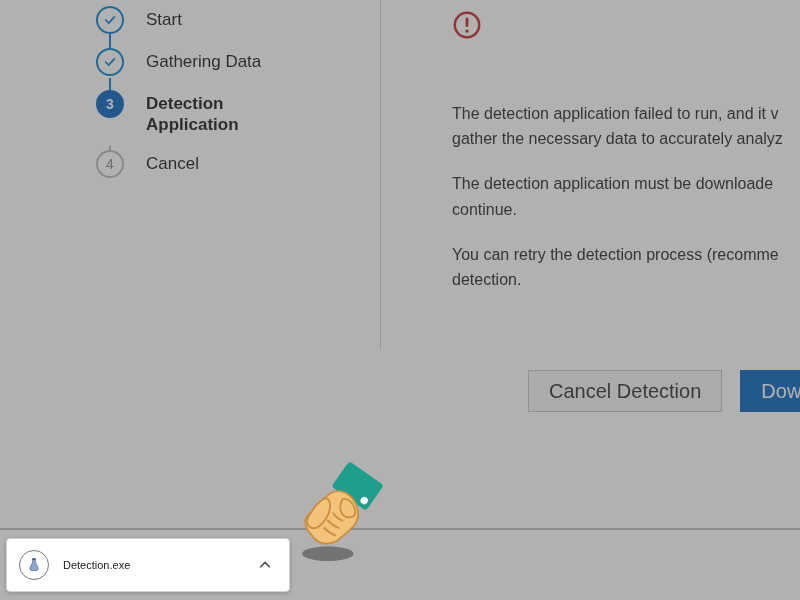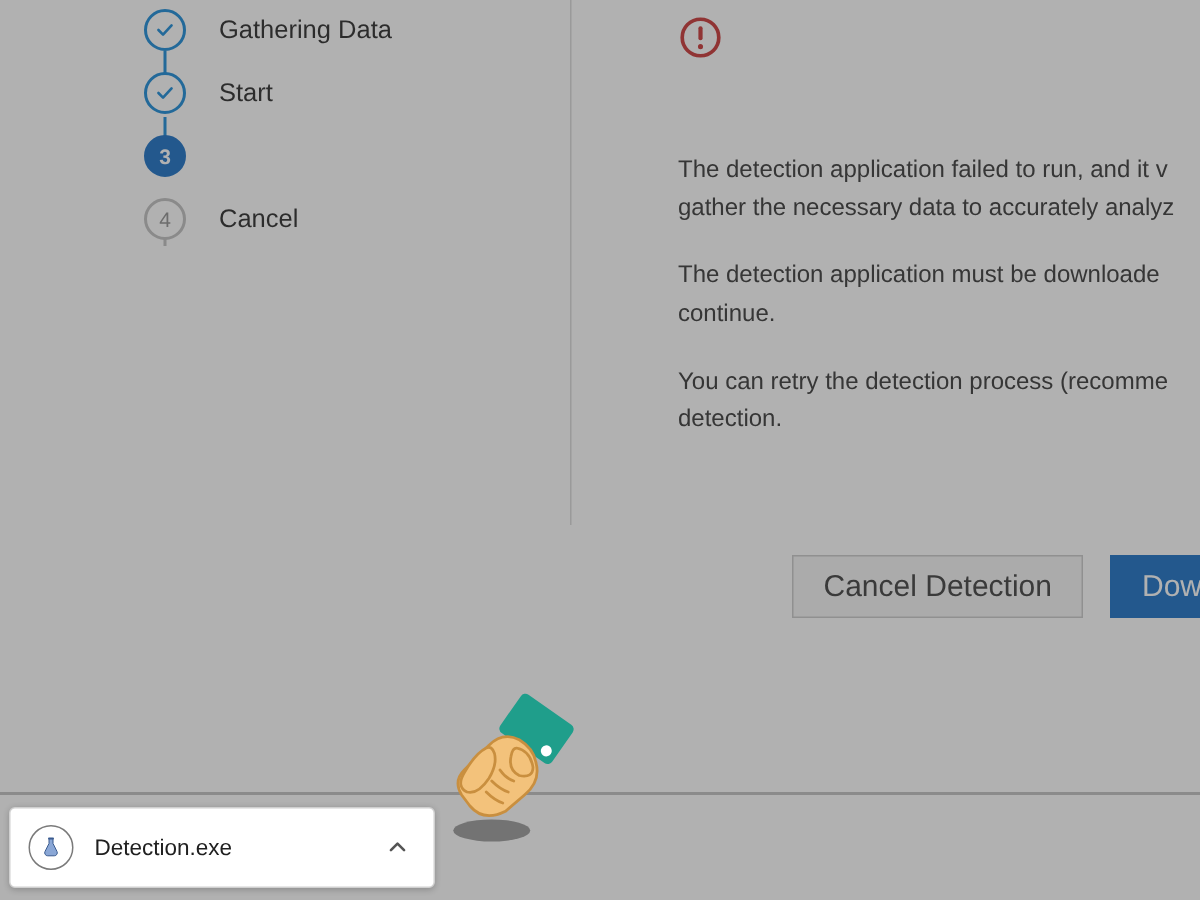--- a/index.html
+++ b/index.html
@@ -164,21 +164,21 @@
   .dl-icon {
     width: 30px; height: 30px;
     border-radius: 50%;
     border: 1.5px solid #7a7a7a;
     display:flex;align-items:center;justify-content:center;
     margin-right: 14px;
     flex: 0 0 30px;
   }
   .dl-icon svg { width:16px; height:16px; }
   .dl-name {
-    font-size: 15px;
+    font-size: 11px;
     color: #202020;
     flex: 1;
   }
   .dl-caret {
     width: 24px; height: 24px;
     display:flex;align-items:center;justify-content:center;
   }
   .dl-caret svg { width:14px; height:14px; }
 
   
@@ -198,32 +198,33 @@
   <div class="connector c2"></div>
   <div class="connector c3"></div>
 
   <div class="steps">
     <div class="step">
       <div class="bubble done">
         <svg viewBox="0 0 16 16">
             <path d="M3 8 L6.5 11.5 L13 4.5" stroke="#0b84d6" stroke-width="2" fill="none" stroke-linecap="round" stroke-linejoin="round"></path>
           </svg>
       </div>
-      <div class="label">Gathering Data</div>
+      <div class="label">Start</div>
     </div>
     <div class="step">
       <div class="bubble done">
         <svg viewBox="0 0 16 16">
             <path d="M3 8 L6.5 11.5 L13 4.5" stroke="#0b84d6" stroke-width="2" fill="none" stroke-linecap="round" stroke-linejoin="round"></path>
           </svg>
       </div>
-      <div class="label">Start</div>
+      <div class="label">Gathering Data</div>
     </div>
     <div class="step current">
       <div class="bubble current">3</div>
+      <div class="label" style="max-width:160px">Detection Application</div>
     </div>
     <div class="step">
       <div class="bubble future">4</div>
       <div class="label">Cancel</div>
     </div>
   </div>
 
   <div class="vdivider"></div>
 
   <div class="content">

